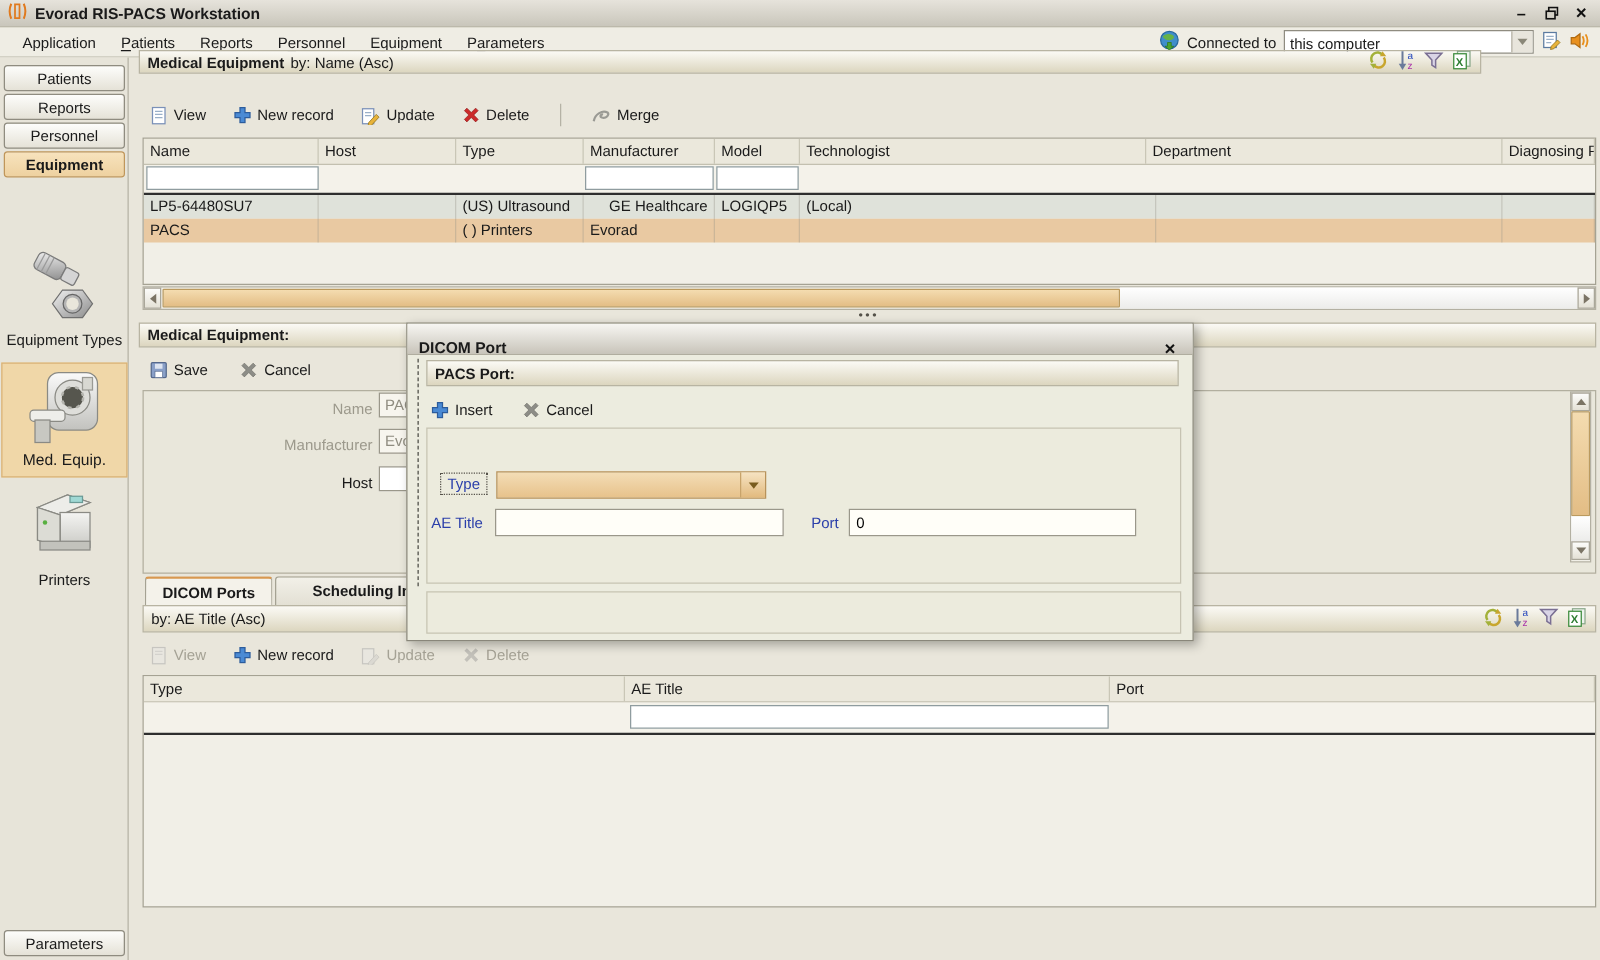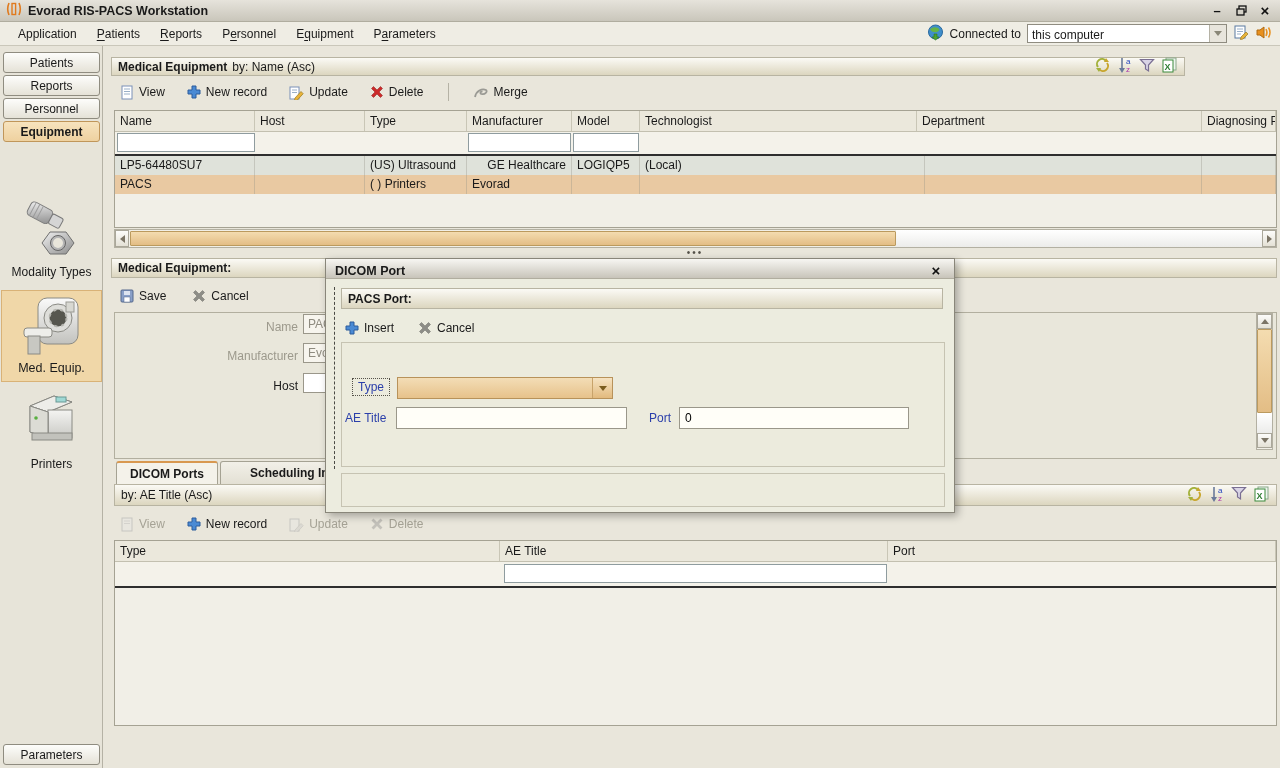--- a/index.html
+++ b/index.html
@@ -80,21 +80,21 @@
   
   .tab{position:absolute;top:461px;height:23px;border:1px solid #a5a293;border-bottom:none;border-radius:3px 3px 0 0;
     display:flex;align-items:center;justify-content:center;font-weight:bold;padding:0 8px;white-space:nowrap;overflow:hidden}
   .tab.active{background:#f4f2ea;border-top:2px solid #d89850;z-index:2}
   .tab.rest{background:linear-gradient(#f2f0e8,#e3e0d4)}
 
   
   #dialog{left:325px;top:258px;width:630px;height:255px;background:#ececdf;border:1px solid #89867a;
     box-shadow:3px 3px 8px rgba(0,0,0,.3);z-index:10}
   #dlg-title{position:absolute;left:0;top:0;width:100%;height:20px;background:linear-gradient(#f7f6f2,#c8c4ba);
-    border-bottom:1px solid #b0ad9f;display:flex;align-items:flex-end;padding:0 9px}
+    border-bottom:1px solid #b0ad9f;display:flex;align-items:flex-start;padding:12px 9px}
   #dlg-title b{font-size:12.5px;flex:1}
   #dlg-dash{position:absolute;left:8px;top:28px;height:182px;border-left:1px dashed #4a4a44}
   .dlg-groupbox{position:absolute;border:1px solid #c6c3b2;background:#ecebdd}
   .blue-label{color:#2b3faa}
   #type-label-box{position:absolute;border:1px dotted #55524a;padding:1px 5px}
   #type-combo{position:absolute;display:flex;height:22px;border:1px solid #b8925a;background:linear-gradient(#f3ddb6,#e7c28b)}
   #type-combo .cv{flex:1}
   #type-combo .cb{width:20px;border-left:1px solid #c8a36a;background:linear-gradient(#f6e3c2,#e2ba7e);
     display:flex;align-items:center;justify-content:center}
   .dlg-input{position:absolute;height:22px;border:1px solid #9a978a;background:#fffef8;
@@ -193,21 +193,21 @@
             <line x1="8" y1="8" x2="8" y2="23" stroke="#9a9a9a"></line>
             <line x1="12" y1="8" x2="12" y2="23" stroke="#9a9a9a"></line>
             <line x1="16" y1="8" x2="16" y2="23" stroke="#9a9a9a"></line>
             <rect x="28" y="10" width="12" height="11" rx="2" fill="#d5d5d5" stroke="#7a7a7a"></rect>
           </g>
         <polygon points="27,32 43,32 51,43 43,54 27,54 19,43" fill="url(#mg1)" stroke="#6f6f6f"></polygon>
         <circle cx="35" cy="43" r="7.5" fill="#b5b5b5" stroke="#666"></circle>
           <circle cx="35" cy="43" r="5" fill="#e9e6db"></circle>
       </svg>
     </div>
-    <div class="abs side-item-label" style="top:219px">Modality Types</div>
+    <div class="abs side-item-label" style="top:219px">Equipment Types</div>
 
     <div class="abs side-icon" style="top:250px">
       <svg width="58" height="62" viewBox="0 0 58 62">
         <defs>
             <linearGradient id="sg1" x1="0" y1="0" x2="0" y2="1">
               <stop offset="0" stop-color="#fafafa"></stop>
               <stop offset="1" stop-color="#c2c2be"></stop>
             </linearGradient>
           </defs>
         <rect x="16" y="2" width="40" height="46" rx="9" fill="url(#sg1)" stroke="#8a8a84"></rect>
@@ -237,21 +237,21 @@
         <polygon points="8,18 26,24 26,50 8,44" fill="#dcdcd5" stroke="#8a8a84"></polygon>
         <rect x="10" y="45" width="40" height="7" fill="#c2c2bc" stroke="#8a8a84"></rect>
         <circle cx="14" cy="30" r="1.8" fill="#58b040"></circle>
       </svg>
     </div>
     <div class="abs side-item-label" style="top:411px">Printers</div>
 
     <div class="side-btn" style="top:698px">Parameters</div>
   </div>
 
-  <div class="abs hdr-bar" style="left:111px;top:57px;width:1074px;height:19px">
+  <div class="abs hdr-bar" style="left:111px;top:40px;width:1074px;height:19px">
     <b>Medical Equipment</b>
     <span>by: Name (Asc)</span>
     <span class="hdr-icons">
       <span><svg width="17" height="16" viewBox="0 0 17 16">
             <path d="M4 10 a5 5 0 0 1 8-6" fill="none" stroke="#a3b13a" stroke-width="2"></path>
             <polygon points="12,1 15,5 10,5" fill="#c8a62e"></polygon>
             <path d="M13 6 a5 5 0 0 1 -8 6" fill="none" stroke="#c8a62e" stroke-width="2"></path>
             <polygon points="5,15 2,11 7,11" fill="#a3b13a"></polygon>
           </svg></span>
       <span><svg width="14" height="16" viewBox="0 0 14 16">

